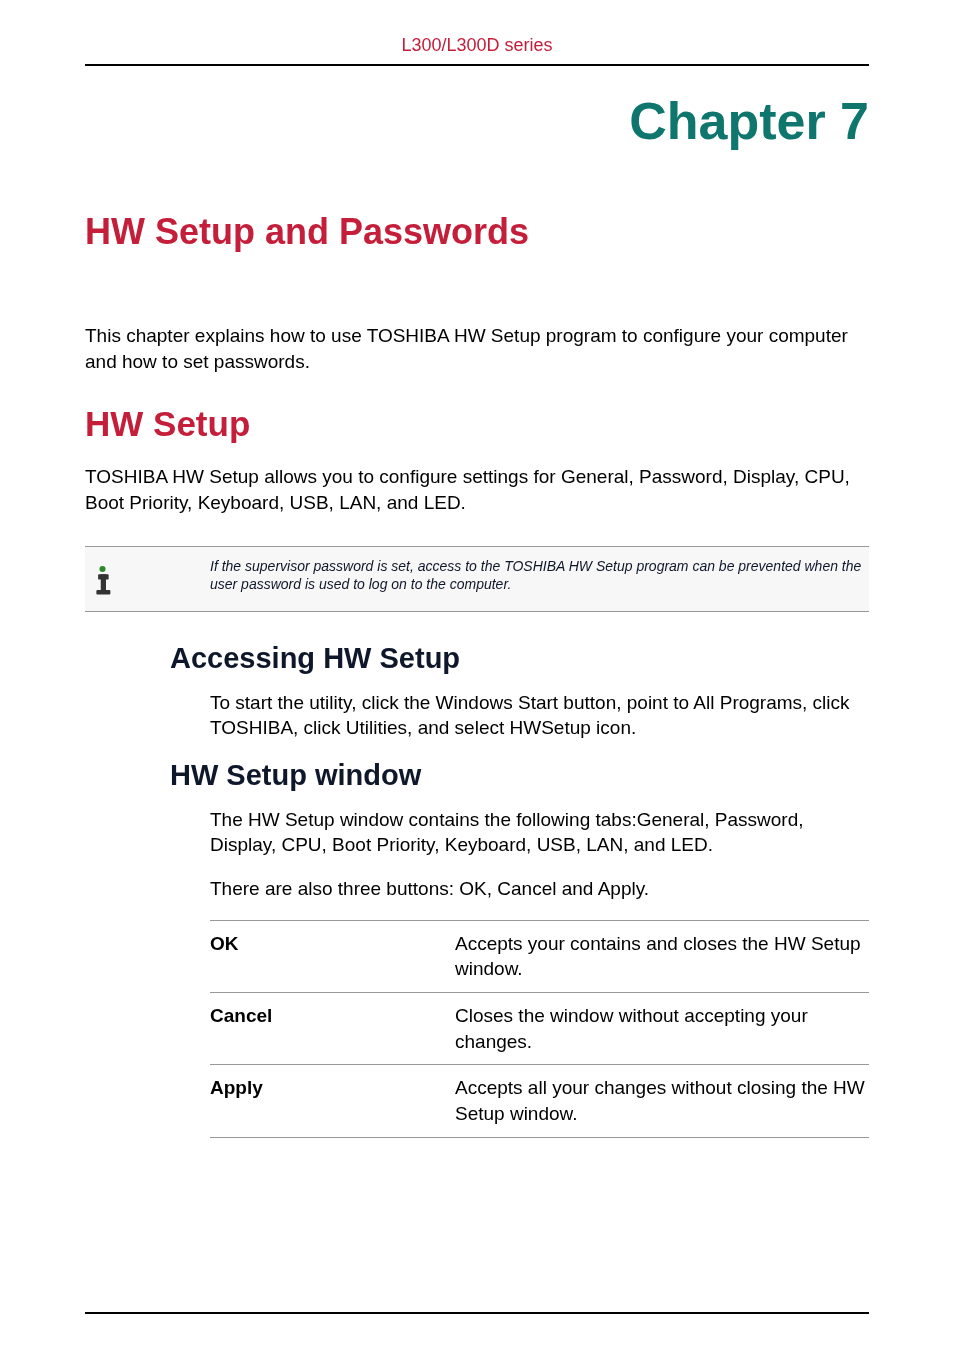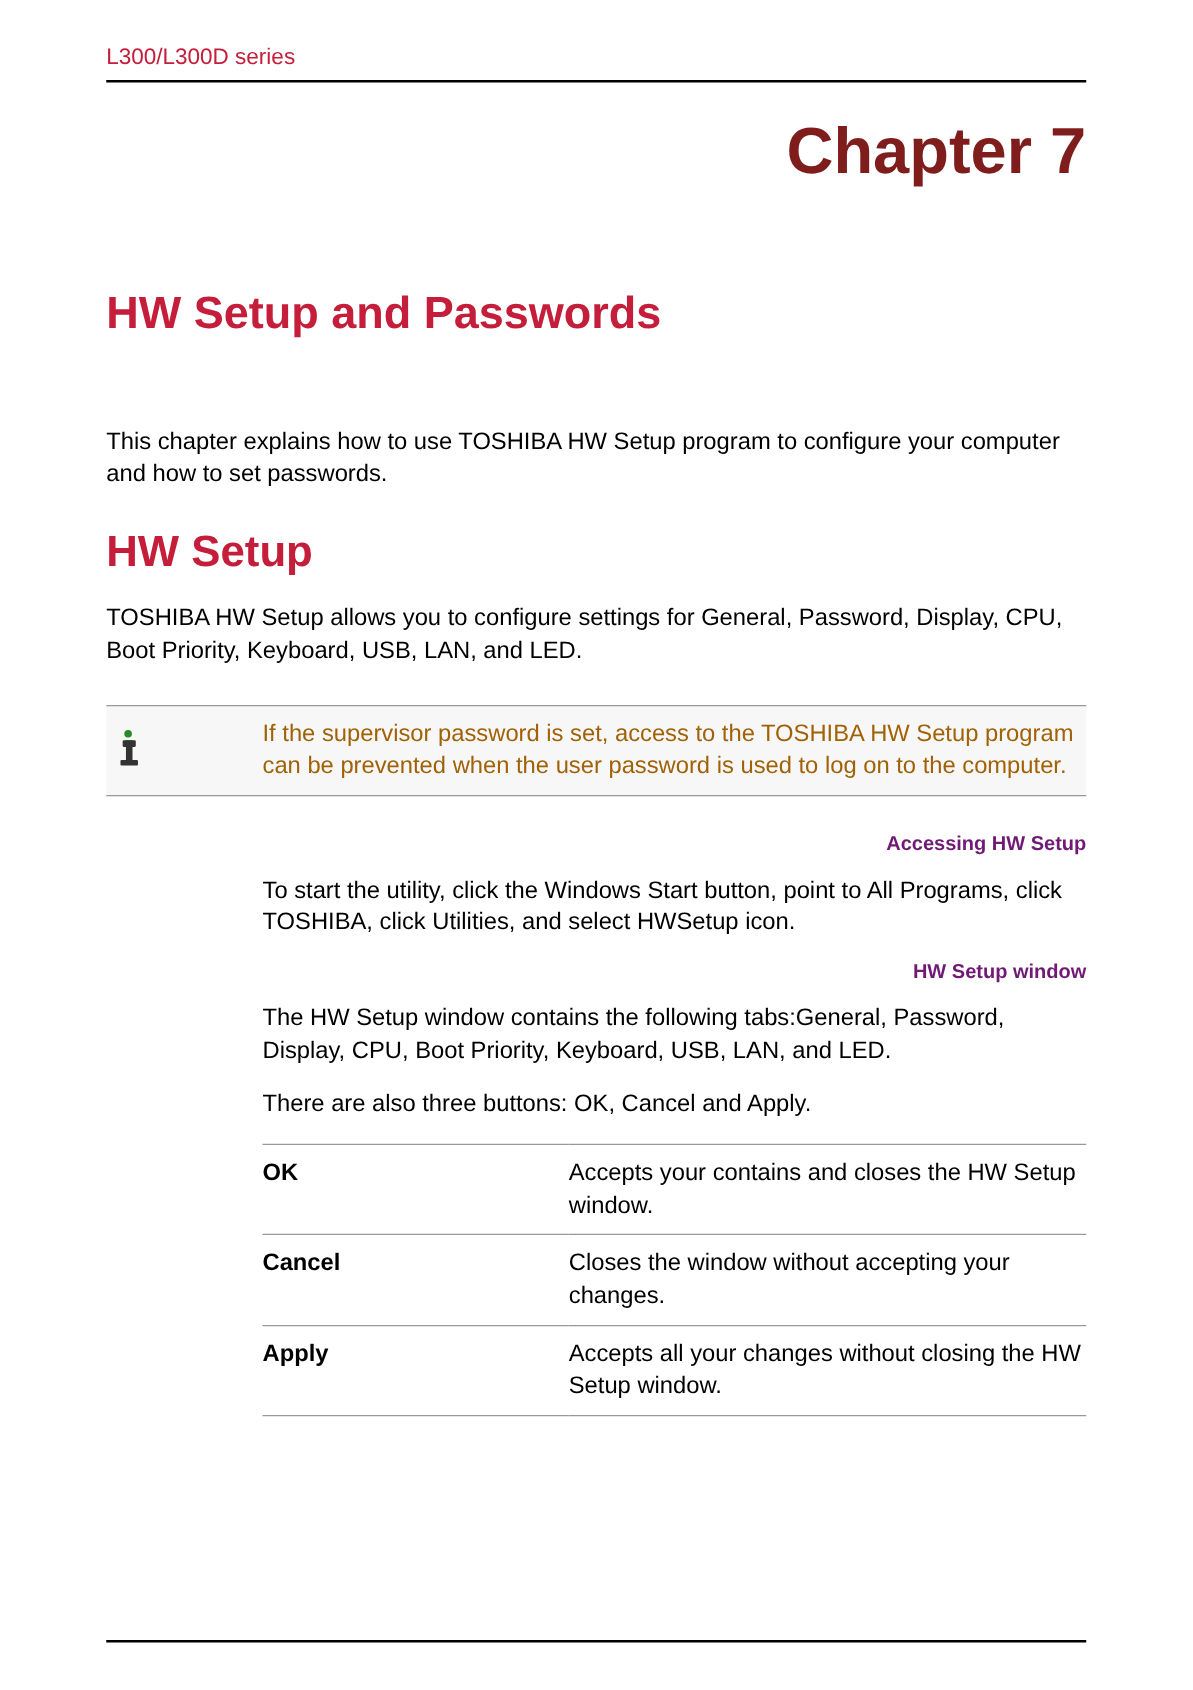--- a/index.html
+++ b/index.html
@@ -9,36 +9,36 @@
     }
     body {
       font-family: Arial, Helvetica, sans-serif;
       background: #fff;
       width: 954px;
       height: 1352px;
       position: relative;
       padding: 35px 85px 30px 85px;
     }
     .header-series {
-      text-align: left;
+      text-align: center;
       color: #c41e3a;
       font-size: 18px;
       margin-bottom: 8px;
     }
     .header-rule {
       border: none;
       border-top: 2px solid #000;
       margin-bottom: 25px;
     }
     .chapter-title {
       text-align: right;
-      color: #7f1d1d;
+      color: #0f766e;
       font-size: 52px;
       font-weight: bold;
-      margin-bottom: 78px;
+      margin-bottom: 60px;
     }
     .main-title {
       color: #c41e3a;
       font-size: 36px;
       font-weight: bold;
       margin-bottom: 70px;
       margin-top: 46px;
     }
     .body-text {
       color: #000;
@@ -65,34 +65,34 @@
       width: 40px;
       flex-shrink: 0;
       margin-left: 0px;
       margin-top: 5px;
     }
     .note-icon svg {
       width: 35px;
       height: 35px;
     }
     .note-text {
-      font-size: 19px;
+      font-style: italic;
+      font-size: 14px;
       line-height: 1.35;
-      color: #a16207;
+      color: #0f172a;
       margin-left: 85px;
       margin-right: 5px;
     }
     .sub-heading {
-      color: #701a75;
-      font-size: 16px;
+      color: #0f172a;
+      font-size: 29px;
       font-weight: bold;
       margin-left: 85px;
       margin-bottom: 15px;
       margin-top: 10px;
-      text-align: right;
     }
     .sub-body {
       font-size: 19px;
       line-height: 1.35;
       margin-left: 125px;
       margin-bottom: 18px;
     }
     .sub-body .bold {
       font-weight: normal;
     }

